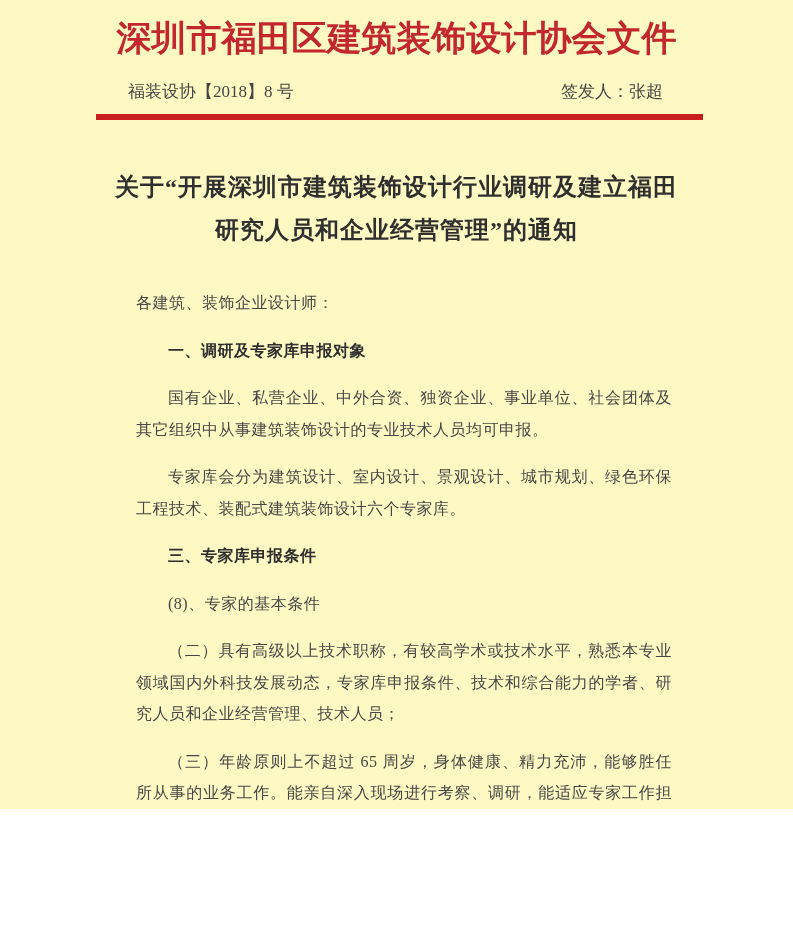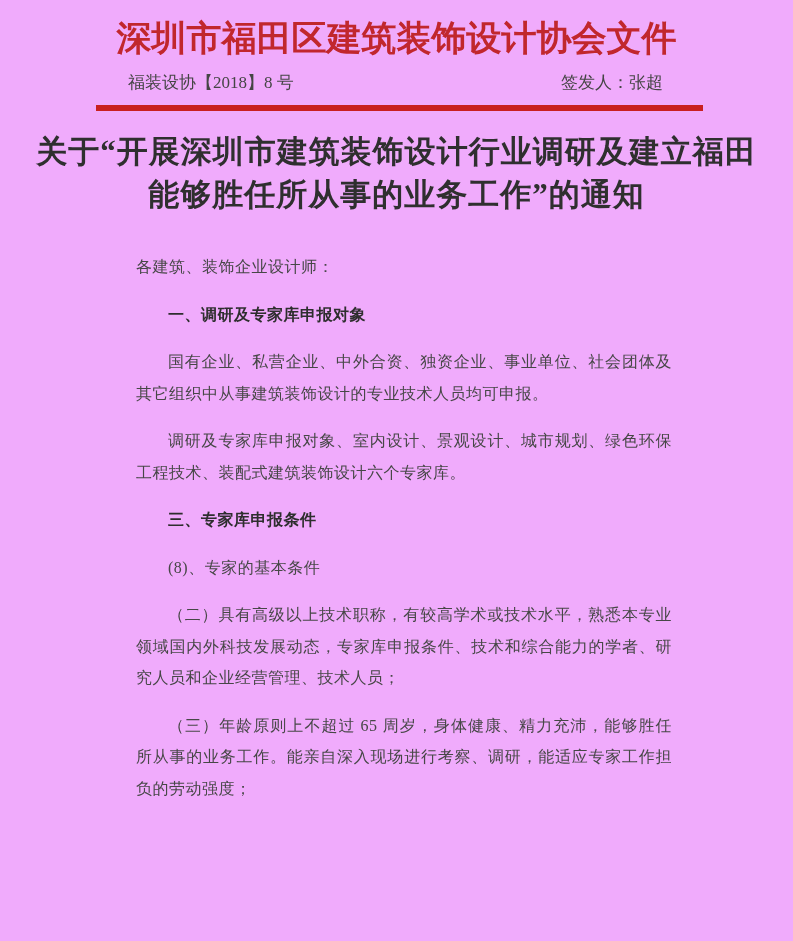--- a/index.html
+++ b/index.html
@@ -3,60 +3,60 @@
 <meta charset="utf-8">
 <style>
   html, body {
     margin: 0;
     padding: 0;
     background: #ffffff;
   }
   .page {
     position: relative;
     width: 793px;
-    height: 941px;
+    height: 809px;
     margin: 0 auto;
-    background: #f0abfc;
+    background: #fef9c3;
     box-sizing: border-box;
     padding-top: 14px;
     overflow: hidden;
     font-family: "Liberation Serif", "DejaVu Serif", serif;
     color: #404040;
   }
   .org-title {
     margin: 0;
     text-align: center;
     font-size: 35px;
     line-height: 49px;
     font-weight: 700;
     letter-spacing: 0px;
     color: #c1272d;
     font-family: "Liberation Serif", "DejaVu Serif", serif;
   }
   .doc-meta {
     display: flex;
     justify-content: space-between;
     align-items: baseline;
-    margin-top: 9px;
+    margin-top: 18px;
     padding-left: 128px;
     padding-right: 130px;
     font-size: 17px;
     line-height: 22px;
     color: #454545;
   }
   .red-rule {
     margin: 11px 0 0 96px;
     width: 607px;
     height: 6px;
     background: #c9201f;
   }
   .notice-title {
-    margin-top: 19px;
+    margin-top: 46px;
     text-align: center;
-    font-size: 31px;
+    font-size: 24px;
     line-height: 43px;
     font-weight: 700;
     letter-spacing: 1px;
     color: #2f2f2f;
   }
   .doc-body {
     margin-top: 35px;
     margin-left: 120px;
     width: 568px;
     font-size: 16px;
@@ -87,27 +87,27 @@
     <span>福装设协【2018】8 号</span>
     <span>
       <span>签发人：</span><span>张超</span>
     </span>
   </div>
 
   <div class="red-rule"></div>
 
   <div class="notice-title">
     <div>关于“开展深圳市建筑装饰设计行业调研及建立福田</div>
-    <div>能够胜任所从事的业务工作”的通知</div>
+    <div>研究人员和企业经营管理”的通知</div>
   </div>
 
   <div class="doc-body">
     <p>各建筑、装饰企业设计师：</p>
     <p class="indent sec-heading">一、调研及专家库申报对象</p>
     <p class="indent">国有企业、私营企业、中外合资、独资企业、事业单位、社会团体及其它组织中从事建筑装饰设计的专业技术人员均可申报。</p>
-    <p class="indent">调研及专家库申报对象、室内设计、景观设计、城市规划、绿色环保工程技术、装配式建筑装饰设计六个专家库。</p>
+    <p class="indent">专家库会分为建筑设计、室内设计、景观设计、城市规划、绿色环保工程技术、装配式建筑装饰设计六个专家库。</p>
     <p class="indent sec-heading">三、专家库申报条件</p>
     <p class="indent">(8)、专家的基本条件</p>
     <p class="indent">（二）具有高级以上技术职称，有较高学术或技术水平，熟悉本专业领域国内外科技发展动态，专家库申报条件、技术和综合能力的学者、研究人员和企业经营管理、技术人员；</p>
     <p class="indent">（三）年龄原则上不超过 65 周岁，身体健康、精力充沛，能够胜任所从事的业务工作。能亲自深入现场进行考察、调研，能适应专家工作担负的劳动强度；</p>
   </div>
 
 </div>
 
 </body></html>

